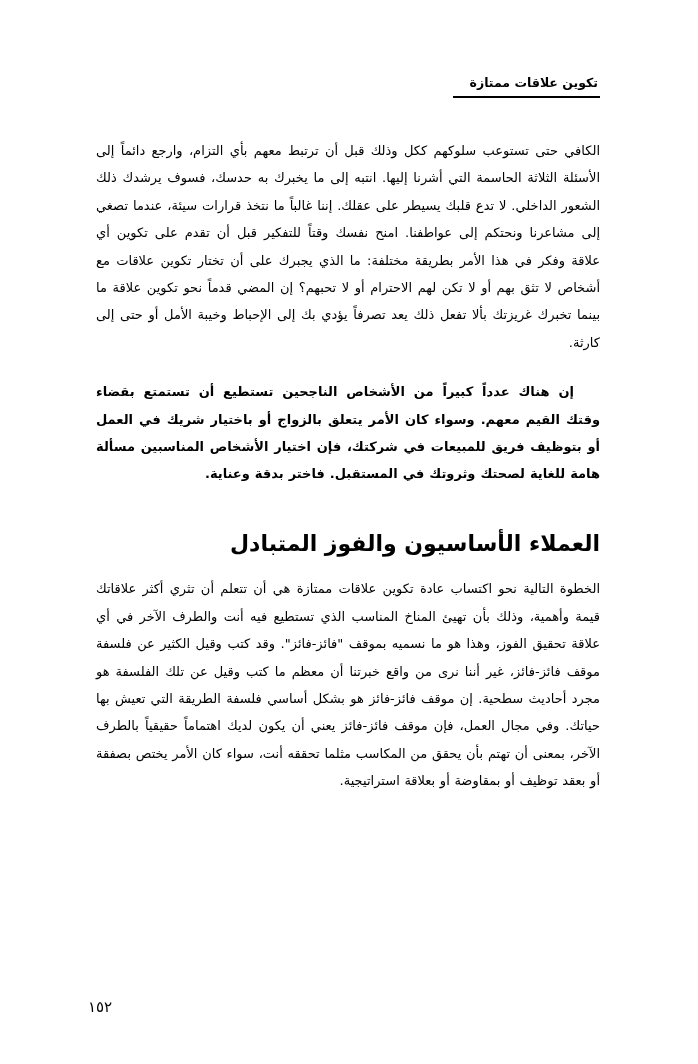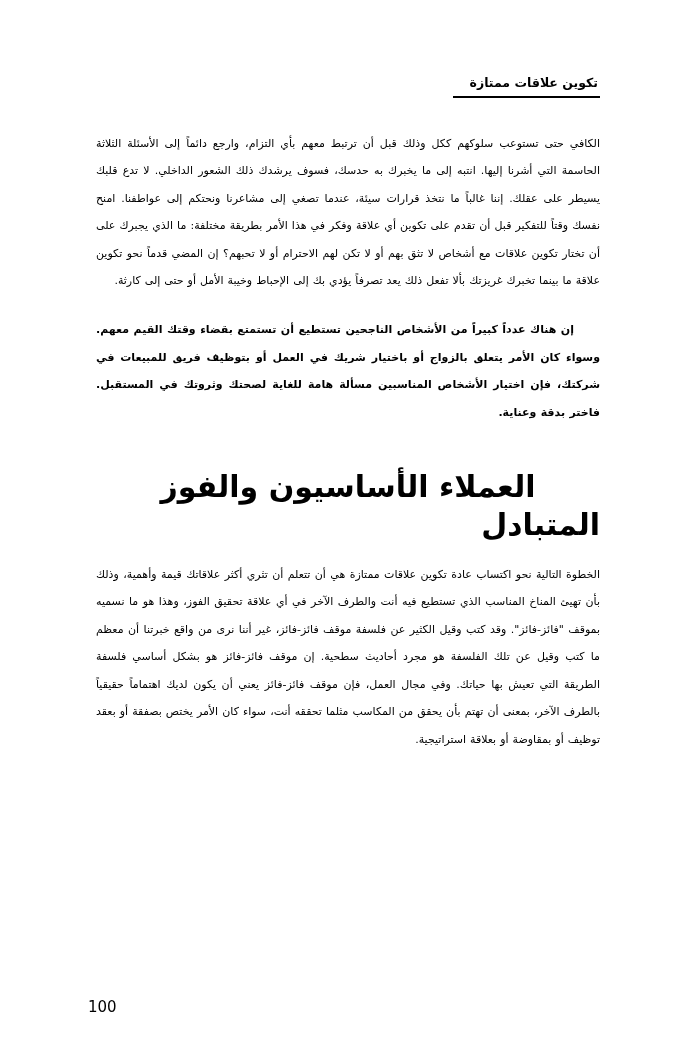--- a/index.html
+++ b/index.html
@@ -56,22 +56,22 @@
     position: absolute;
     top: 126px;
     right: 98px;
     left: 96px;
     direction: rtl;
     text-align: justify;
     text-align-last: right;
   }
 
   p.para {
-    margin: 4px 0 0 0;
-    font-size: 11px;
+    margin: 11px 0 0 0;
+    font-size: 13px;
     line-height: 27.4px;
     text-align: justify;
     text-justify: inter-word;
     word-spacing: 0.5px;
     direction: rtl;
     font-weight: 500;
     color: #000;
   }
   p.para.indent {
     text-indent: 26px;
@@ -79,21 +79,21 @@
   }
   p.spaced {
     margin-top: 22px;
   }
 
   
   .section-heading {
     margin: 42px 0 18px 0;
     text-align: center;
     direction: rtl;
-    font-size: 30px;
+    font-size: 22px;
     font-weight: bold;
     letter-spacing: -0.3px;
     line-height: 1.25;
     color: #000;
   }
 
   
   .folio {
     position: absolute;
     bottom: 48px;
@@ -125,15 +125,15 @@
 
     <p class="para indent spaced">إن هناك عدداً كبيراً من الأشخاص الناجحين تستطيع أن تستمتع بقضاء وقتك القيم معهم. وسواء كان الأمر يتعلق بالزواج أو باختيار شريك في العمل أو بتوظيف فريق للمبيعات في شركتك، فإن اختيار الأشخاص المناسبين مسألة هامة للغاية لصحتك وثروتك في المستقبل. فاختر بدقة وعناية.</p>
 
     <h2 class="section-heading">العملاء الأساسيون والفوز المتبادل</h2>
 
     <p class="para">الخطوة التالية نحو اكتساب عادة تكوين علاقات ممتازة هي أن تتعلم أن تثري أكثر علاقاتك قيمة وأهمية، وذلك بأن تهيئ المناخ المناسب الذي تستطيع فيه أنت والطرف الآخر في أي علاقة تحقيق الفوز، وهذا هو ما نسميه بموقف "فائز-فائز". وقد كتب وقيل الكثير عن فلسفة موقف فائز-فائز، غير أننا نرى من واقع خبرتنا أن معظم ما كتب وقيل عن تلك الفلسفة هو مجرد أحاديث سطحية. إن موقف فائز-فائز هو بشكل أساسي فلسفة الطريقة التي تعيش بها حياتك. وفي مجال العمل، فإن موقف فائز-فائز يعني أن يكون لديك اهتماماً حقيقياً بالطرف الآخر، بمعنى أن تهتم بأن يحقق من المكاسب مثلما تحققه أنت، سواء كان الأمر يختص بصفقة أو بعقد توظيف أو بمقاوضة أو بعلاقة استراتيجية.</p>
 
 
   </div>
 
-  <div class="folio">100</div>
+  <div class="folio">١٥٢</div>
 
 </div>
 
 </body></html>

